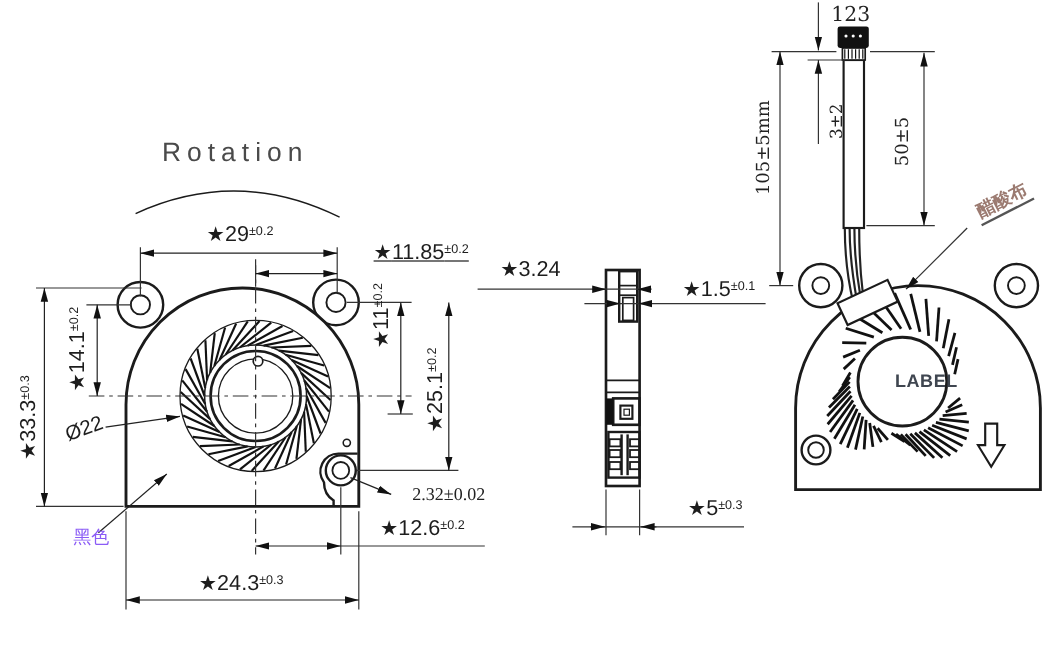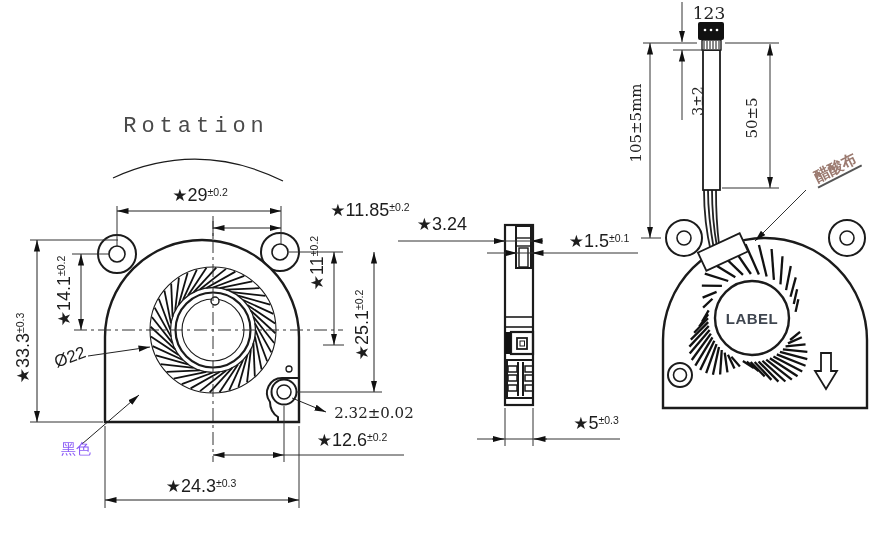--- a/index.html
+++ b/index.html
@@ -5,21 +5,21 @@
   html,body{margin:0;padding:0;background:#fff;}
   #stage{position:relative;width:879px;height:541px;background:#fff;overflow:hidden;
          font-family:"Liberation Sans",sans-serif;}
   #linework{position:absolute;left:0;top:0;}
   .lbl{position:absolute;transform:translate(-50%,-50%);white-space:nowrap;
        color:#1d1d1d;font-size:18px;line-height:1;z-index:5;}
   .lbl .star{font-size:17px;}
   .lbl .tol{font-size:10.5px;vertical-align:5px;letter-spacing:0;}
   .rot90{transform:translate(-50%,-50%) rotate(-90deg);}
   .serif{font-family:"DejaVu Serif","Liberation Serif",serif;font-size:15px;color:#222;}
-  .mono{font-family:Liberation Mono, monospace;}
+  .mono{font-family:Liberation Sans, sans-serif;}
   .cjk{font-size:15px;color:#8b5cf6;}
 </style>
 </head>
 <body>
 
 <div id="stage">
 
 <svg id="linework" width="879" height="541" viewBox="0 0 879 541">
   <defs>
     <marker id="arw" markerWidth="12" markerHeight="8" refX="11.5" refY="4" orient="auto-start-reverse" markerUnits="userSpaceOnUse">
@@ -260,21 +260,21 @@
       <line x1="806" y1="190" x2="755" y2="241" marker-end="url(#arw)"></line>
     </g>
   </g>
 </svg>
 
 <div class="lbl mono" style="left:196px;top:127px;font-size:22px;letter-spacing:5px;color:#4a4a4a;">Rotation</div>
 
 <div class="lbl" style="left:200px;top:195px;">
   <span class="star">★</span><span>29</span><span class="tol">±0.2</span>
 </div>
-<div class="lbl" style="left:370px;top:210px;">
+<div class="lbl" style="left:351px;top:210px;text-decoration:underline;">
   <span class="star">★</span><span>11.85</span><span class="tol">±0.2</span>
 </div>
 <div class="lbl" style="left:442px;top:224px;">
   <span class="star">★</span><span>3.24</span><span class="tol"></span>
 </div>
 <div class="lbl" style="left:599px;top:241px;">
   <span class="star">★</span><span>1.5</span><span class="tol">±0.1</span>
 </div>
 <div class="lbl rot90" style="left:317px;top:263px;">
   <span class="star">★</span><span>11</span><span class="tol">±0.2</span>
@@ -292,23 +292,23 @@
   <span class="star">★</span><span>12.6</span><span class="tol">±0.2</span>
 </div>
 <div class="lbl" style="left:201px;top:486px;">
   <span class="star">★</span><span>24.3</span><span class="tol">±0.3</span>
 </div>
 <div class="lbl" style="left:596px;top:423px;">
   <span class="star">★</span><span>5</span><span class="tol">±0.3</span>
 </div>
 
 <div class="lbl" style="left:70px;top:357px;font-size:17px;transform:translate(-50%,-50%) rotate(-20deg);">Ø22</div>
-<div class="lbl serif" style="left:374px;top:413px;">2.32±0.02</div>
+<div class="lbl serif" style="left:374px;top:413px;font-family:Liberation Serif, serif;">2.32±0.02</div>
 <div class="lbl serif rot90" style="left:636px;top:123px;">105±5mm</div>
 <div class="lbl serif rot90" style="left:698px;top:101px;font-size:14px;">3±2</div>
 <div class="lbl serif rot90" style="left:752px;top:118px;">50±5</div>
 <div class="lbl serif" style="left:709px;top:13px;font-size:17px;">123</div>
 
 <div class="lbl cjk" style="left:76px;top:448px;">黑色</div>
 <div class="lbl cjk" style="left:836px;top:169px;color:#9b7a70;font-weight:bold;transform:translate(-50%,-50%) rotate(-27deg);border-bottom:2px solid #555;padding:0 2px 2px 2px;">醋酸布</div>
-<div class="lbl" style="left:752px;top:318px;font-size:15px;font-weight:bold;color:#3f4650;letter-spacing:0.5px;">LABEL</div>
+<div class="lbl" style="left:772px;top:318px;font-size:15px;font-weight:bold;color:#3f4650;letter-spacing:0.5px;">LABEL</div>
 
 </div>
 
 </body></html>

